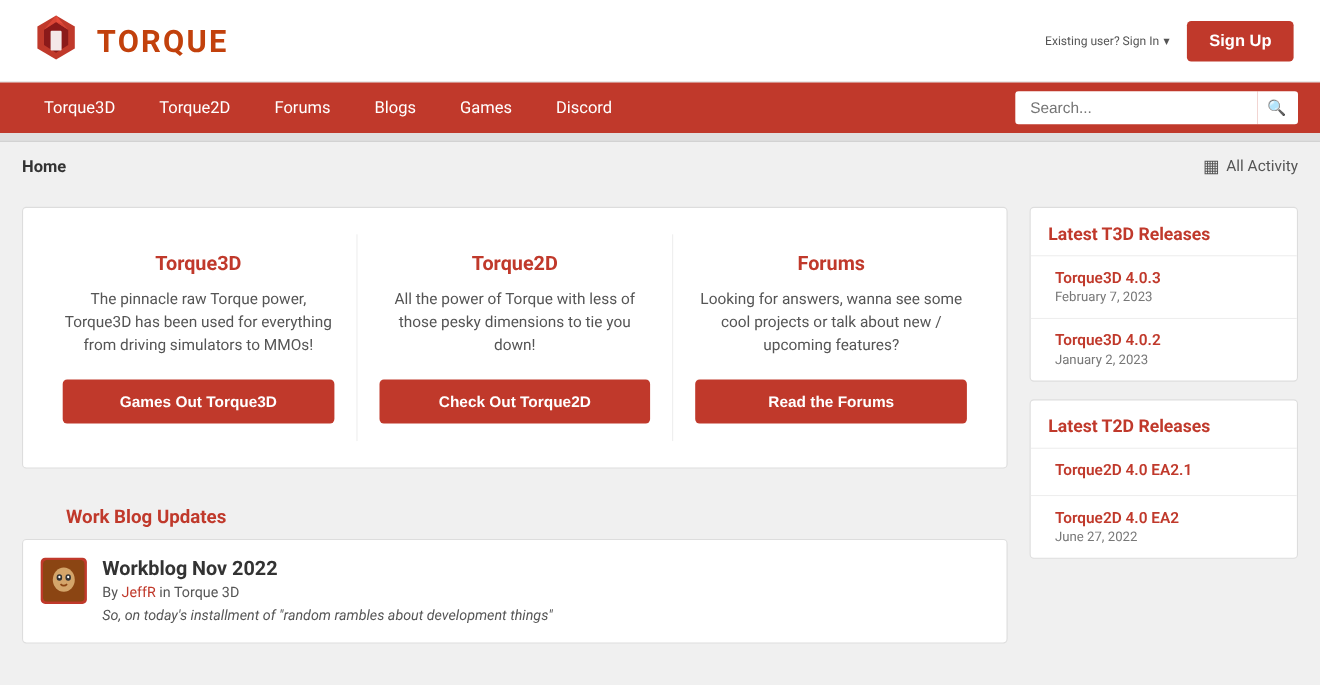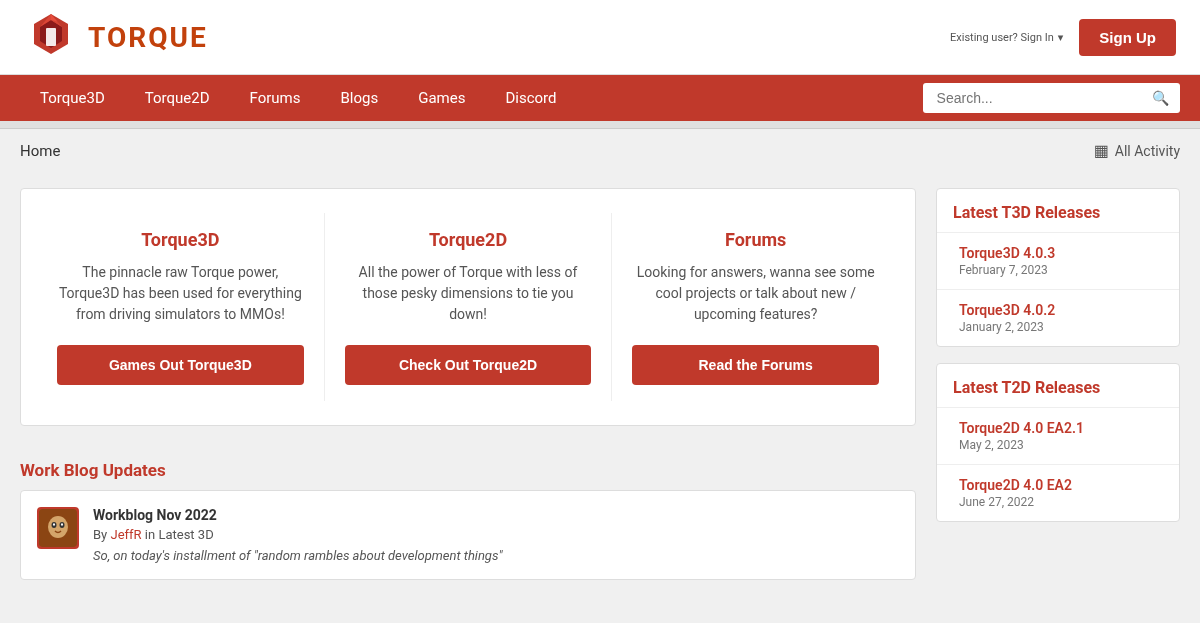--- a/index.html
+++ b/index.html
@@ -105,20 +105,21 @@
       display: flex;
       align-items: center;
       justify-content: space-between;
       padding: 12px 20px;
       background: #f0f0f0;
     }
     .breadcrumb-home {
       font-size: 15px;
       color: #333;
       cursor: pointer;
+      font-weight: bold;
     }
     .all-activity {
       display: flex;
       align-items: center;
       gap: 6px;
       font-size: 14px;
       color: #555;
       cursor: pointer;
     }
     .activity-icon {
@@ -179,20 +180,21 @@
       cursor: pointer;
       width: 100%;
     }
 
     
     .section-header {
       padding: 14px 0 10px 0;
       font-size: 17px;
       font-weight: 700;
       color: #c0392b;
+      margin-left: 40px;
     }
     .blog-section {
       background: #fff;
       border: 1px solid #ddd;
       border-radius: 4px;
       padding: 16px;
     }
     .blog-item {
       display: flex;
       gap: 14px;
@@ -205,21 +207,21 @@
       background: #c0392b;
       display: flex;
       align-items: center;
       justify-content: center;
       flex-shrink: 0;
       overflow: hidden;
     }
     .blog-avatar svg { width: 38px; height: 38px; }
     .blog-info { flex: 1; }
     .blog-title {
-      font-size: 14px;
+      font-size: 18px;
       font-weight: 700;
       color: #333;
       margin-bottom: 4px;
     }
     .blog-meta {
       font-size: 13px;
       color: #555;
       margin-bottom: 6px;
     }
     .blog-meta a { color: #c0392b; text-decoration: none; }
@@ -354,21 +356,21 @@
             <ellipse cx="23" cy="15.5" rx="1" ry="1.2" fill="#fff"></ellipse>
             <path d="M16 22 Q19 25 22 22" stroke="#8b4513" stroke-width="1.5" fill="none"></path>
           </svg>
         </div>
         <div class="blog-info">
           <div class="blog-title">Workblog Nov 2022</div>
           <div class="blog-meta">
             <span>By</span>
             <a href="#">JeffR</a>
             <span>in</span>
-            <span>Latest 3D</span>
+            <span>Torque 3D</span>
           </div>
           <div class="blog-excerpt">So, on today's installment of "random rambles about development things"</div>
         </div>
       </div>
     </div>
 
   </div>
 
   <aside class="sidebar">
 
@@ -381,21 +383,20 @@
       <div class="sidebar-item">
         <div class="sidebar-item-title">Torque3D 4.0.2</div>
         <div class="sidebar-item-date">January 2, 2023</div>
       </div>
     </div>
 
     <div class="sidebar-section">
       <div class="sidebar-section-title">Latest T2D Releases</div>
       <div class="sidebar-item">
         <div class="sidebar-item-title">Torque2D 4.0 EA2.1</div>
-        <div class="sidebar-item-date">May 2, 2023</div>
       </div>
       <div class="sidebar-item">
         <div class="sidebar-item-title">Torque2D 4.0 EA2</div>
         <div class="sidebar-item-date">June 27, 2022</div>
       </div>
     </div>
 
   </aside>
 
 </div>

